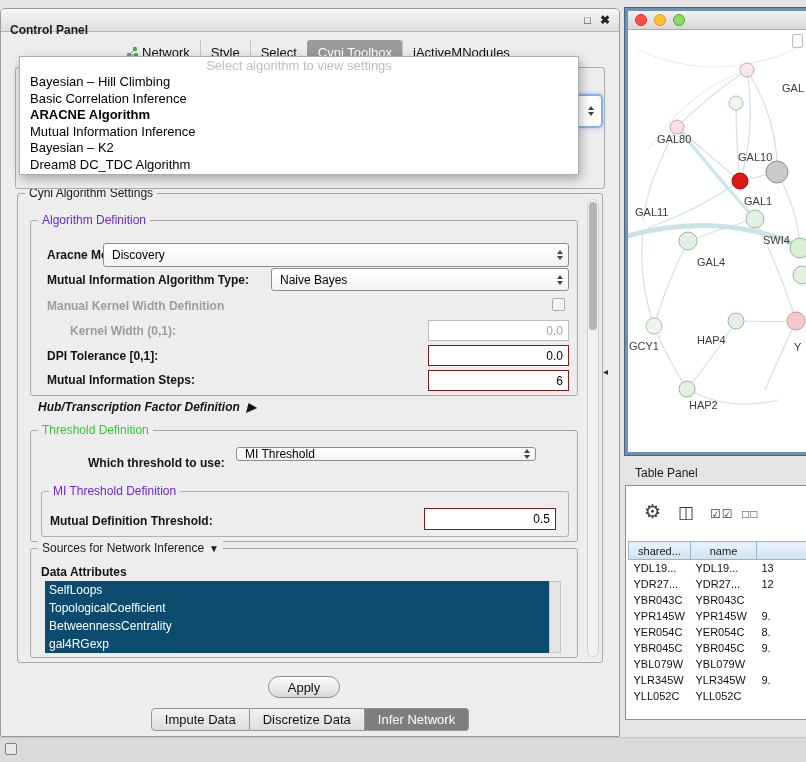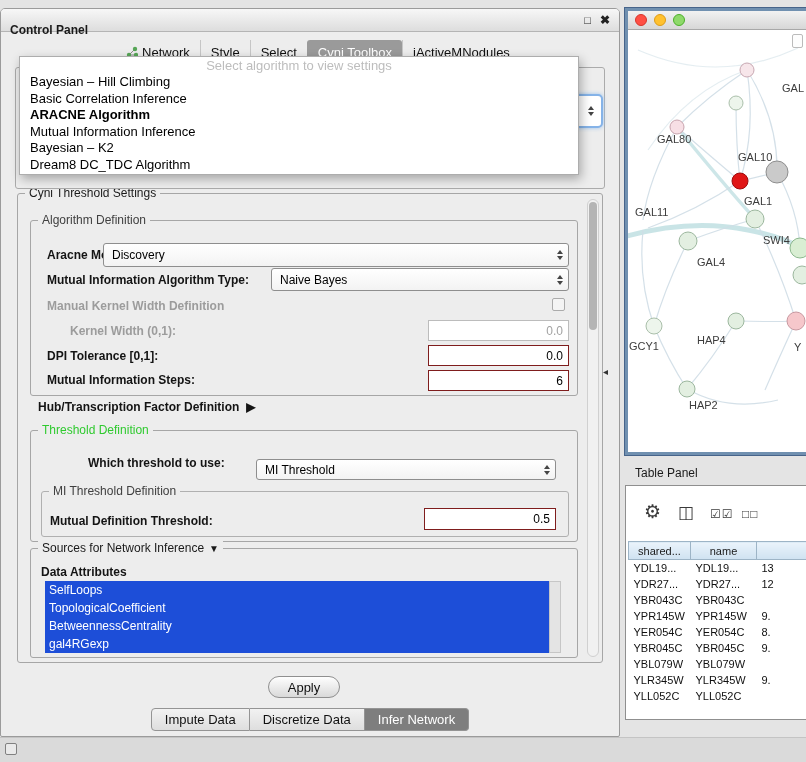--- a/index.html
+++ b/index.html
@@ -37,21 +37,21 @@
   .popup { position:absolute; left:18px; top:47px; width:560px; height:119px;
         background:#fff; border:1px solid #adadad; box-shadow:2px 4px 10px rgba(0,0,0,.3);
         z-index:20; padding-top:1px; }
   .popup-ph { font-size:13px; color:#bdbdbd; text-align:center; line-height:16px; }
   .dd-item { font-size:13px; color:#000; line-height:16.6px; padding-left:10px; white-space:nowrap; }
   .dd-selected { font-weight:bold; }
 
   .groupbox { position:absolute; border:1px solid #a6a6a6; border-radius:3px; }
   .legend { position:absolute; top:-8px; left:7px; background:#ededed; padding:0 4px;
         font-size:12px; color:#1a1a1a; white-space:nowrap; display:flex; align-items:center; gap:5px; }
-  .legend.blue { color:#404040; }
+  .legend.blue { color:#6d28d9; }
   .legend.green { color:#2fca2f; }
 
   .settings { left:16px; top:184px; width:586px; height:470px; }
 
   .lbl { position:absolute; font-size:12px; font-weight:bold; color:#141414; white-space:nowrap; }
   .lbl.disabled { color:#9c9c9c; }
 
   .combo { position:absolute; background:linear-gradient(#ffffff,#f3f3f3);
         border:1px solid #8e8e8e; border-radius:3px; font-size:12px;
         display:flex; align-items:center; padding:0 20px 0 8px; color:#000; }
@@ -62,27 +62,27 @@
   .tri-down { width:0; height:0; border-left:3px solid transparent; border-right:3px solid transparent;
         border-top:4px solid #444; }
 
   .field { position:absolute; background:#fff; border:1px solid #7f1d1d; font-size:12px; color:#000;
         display:flex; align-items:center; justify-content:flex-end; padding:0 5px; }
   .field.disabled { border-color:#bcbcbc; color:#a2a2a2; }
   .checkbox { position:absolute; width:13px; height:13px; background:#f4f4f4;
         border:1px solid #ababab; border-radius:2px; }
 
   .hub-line { position:absolute; left:20px; top:206px; font-size:12px; font-weight:bold;
-        color:#141414; display:flex; align-items:center; gap:7px; }
+        color:#141414; display:flex; align-items:center; gap:7px;font-style:italic; }
   .hub-arrow { font-size:12px; }
 
   .attr-label { position:absolute; left:10px; top:16px; font-size:12px; font-weight:bold; color:#141414; }
   .attr-list { position:absolute; left:14px; top:32px; width:504px; height:72px;
         background:#fff; overflow:hidden; }
-  .attr-item { height:18px; line-height:18px; background:#1d4ed8; color:#fff; font-size:12px; padding-left:4px; }
+  .attr-item { height:18px; line-height:18px; background:#0c4a6e; color:#fff; font-size:12px; padding-left:4px; }
   .attr-scroll { position:absolute; left:518px; top:32px; width:12px; height:72px;
         background:#e4e4e4; border:1px solid #c6c6c6; }
 
   .settings-scroll { position:absolute; right:3px; top:5px; width:12px; height:458px;
         background:#f1f1f1; border:1px solid #d0d0d0; border-radius:6px; }
   .settings-thumb { position:absolute; left:1px; right:1px; top:2px; height:128px;
         background:#b4b4b4; border-radius:5px; }
 
   .apply { position:absolute; left:267px; top:667px; width:72px; height:22px;
         border:1px solid #8f8f8f; border-radius:11px; background:linear-gradient(#fefefe,#d9d9d9);
@@ -183,21 +183,21 @@
         <div class="dd-item">Bayesian – Hill Climbing</div>
         <div class="dd-item">Basic Correlation Inference</div>
         <div class="dd-item dd-selected">ARACNE Algorithm</div>
         <div class="dd-item">Mutual Information Inference</div>
         <div class="dd-item">Bayesian – K2</div>
         <div class="dd-item">Dream8 DC_TDC Algorithm</div>
       </div>
   </div>
 
   <div class="groupbox settings">
-    <span class="legend">Cyni Threshold Settings</span>
+    <span class="legend">Cyni Algorithm Settings</span>
 
     <div class="groupbox" style="left:12px; top:26px; width:548px; height:176px;">
       <span class="legend blue">Algorithm Definition</span>
 
       <span class="lbl" style="left:16px; top:27px;">Aracne Mode:</span>
       <div class="combo" style="left:72px; top:22px; width:466px; height:24px;">
         <span>Discovery</span>
         <span class="combo-arrows">
             <span class="tri-up"></span>
             <span class="tri-down"></span>
@@ -234,21 +234,21 @@
 
     <div class="hub-line">
       <span>Hub/Transcription Factor Definition</span>
       <span class="hub-arrow">▶</span>
     </div>
 
     <div class="groupbox" style="left:12px; top:236px; width:548px; height:112px;">
       <span class="legend green">Threshold Definition</span>
 
       <span class="lbl" style="left:57px; top:25px;">Which threshold to use:</span>
-      <div class="combo" style="left:205px; top:28px; width:300px; height:21px;margin-left:20px;">
+      <div class="combo" style="left:205px; top:16px; width:300px; height:14px;">
         <span>MI Threshold</span>
         <span class="combo-arrows">
             <span class="tri-up"></span>
             <span class="tri-down"></span>
           </span>
       </div>
 
       <div class="groupbox" style="left:10px; top:60px; width:528px; height:46px; border-color:#b0b0b0;">
         <span class="legend blue">MI Threshold Definition</span>
         <span class="lbl" style="left:8px; top:22px;">Mutual Definition Threshold:</span>

